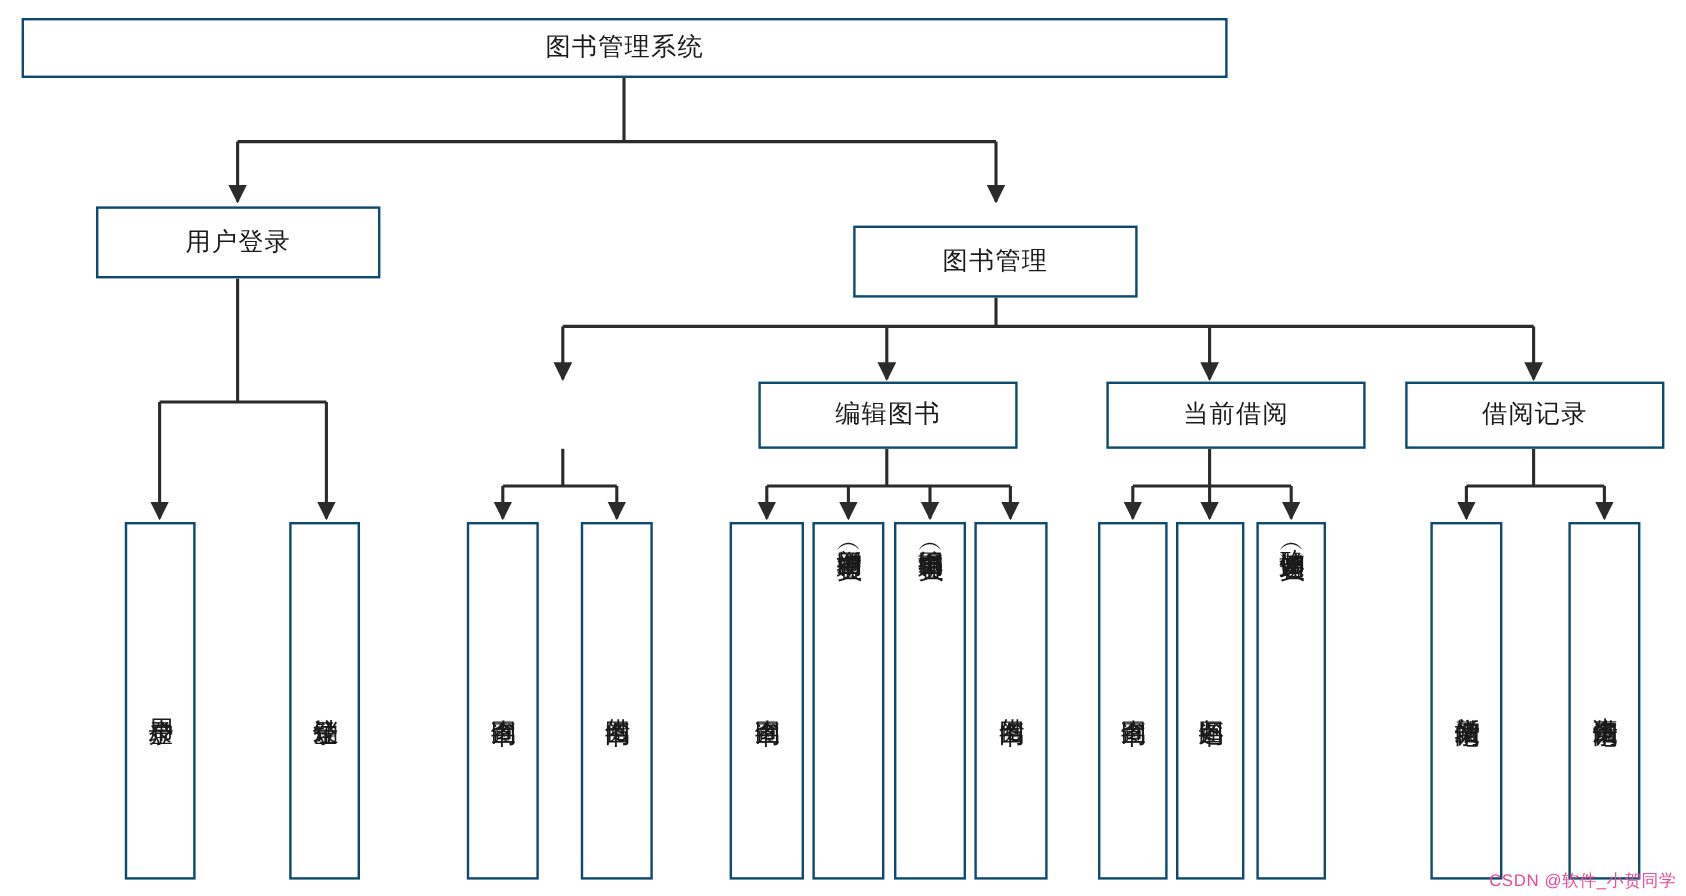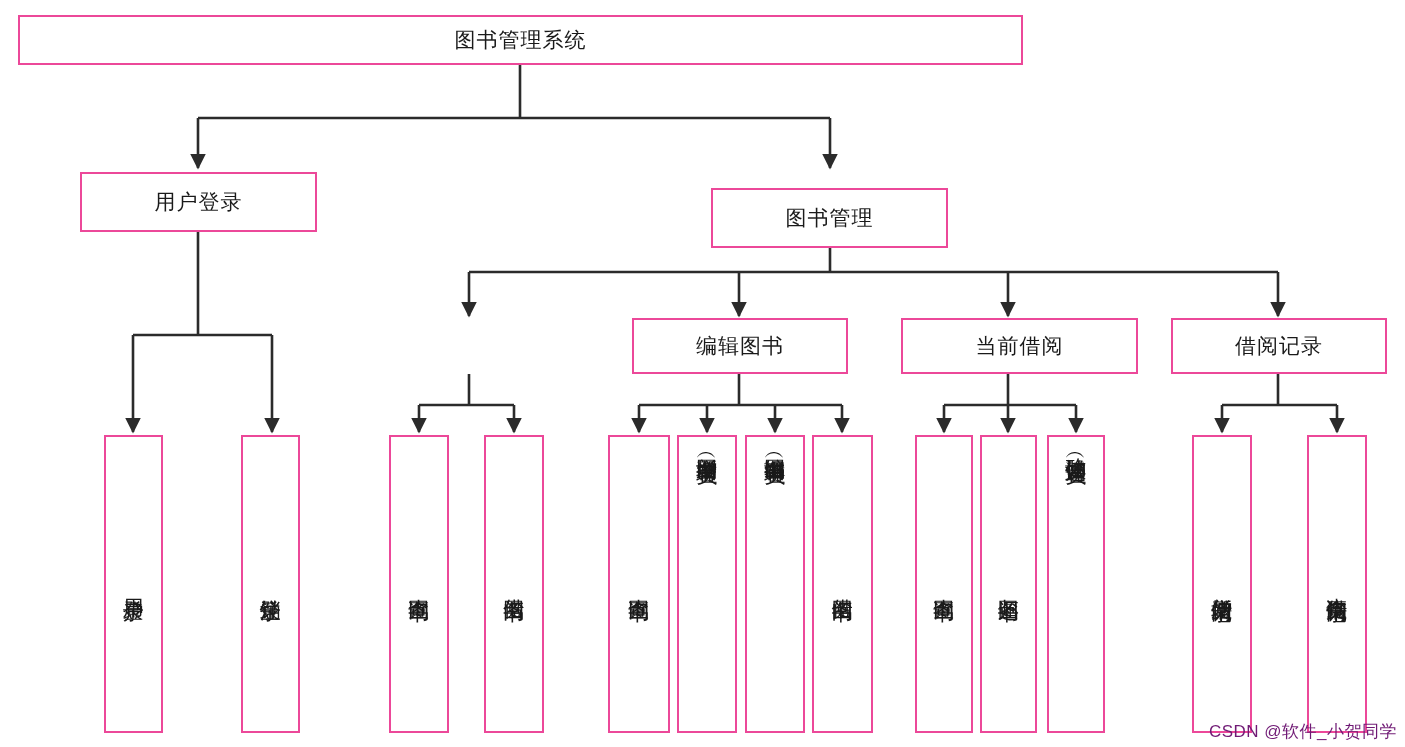--- a/index.html
+++ b/index.html
@@ -21,21 +21,21 @@
     position: absolute;
     left: 0;
     top: 0;
     width: 1405px;
     height: 747px;
     pointer-events: none;
   }
   .node {
     position: absolute;
     box-sizing: border-box;
-    border: 2px solid #ec4899;
+    border: 2px solid #0c4a6e;
     background: #ffffff;
     display: flex;
     align-items: center;
     justify-content: center;
     color: #1a1a1a;
   }
   .node.h {
     font-size: 21px;
     letter-spacing: 1px;
     line-height: 1.1;
@@ -52,22 +52,22 @@
     white-space: nowrap;
     display: block;
   }
   .node.v.topalign {
     align-items: flex-start;
   }
   .watermark {
     position: absolute;
     right: 8px;
     bottom: 4px;
-    font-size: 17px;
-    color: #701a75;
+    font-size: 14px;
+    color: #ec4899;
     letter-spacing: 0.5px;
     white-space: nowrap;
   }
 </style>
 </head>
 <body>
 
 <div id="canvas">
 
   <svg class="wires" viewBox="0 0 1405 747">
@@ -130,21 +130,21 @@
   <div class="node h" style="left:80px; top:172px; width:237px; height:60px;">
     <span>用户登录</span>
   </div>
   <div class="node h" style="left:711px; top:188px; width:237px; height:60px;justify-content:center;">
     <span>图书管理</span>
   </div>
 
   <div class="node h" style="left:632px; top:318px; width:216px; height:56px;">
     <span>编辑图书</span>
   </div>
-  <div class="node h" style="left:901px; top:318px; width:237px; height:56px;">
+  <div class="node h" style="left:922px; top:318px; width:216px; height:56px;">
     <span>当前借阅</span>
   </div>
   <div class="node h" style="left:1171px; top:318px; width:216px; height:56px;">
     <span>借阅记录</span>
   </div>
 
   <div class="node v" style="left:104px; top:435px; width:59px; height:298px;">
     <span class="vtext">用户登录</span>
   </div>
   <div class="node v" style="left:241px; top:435px; width:59px; height:298px;">

